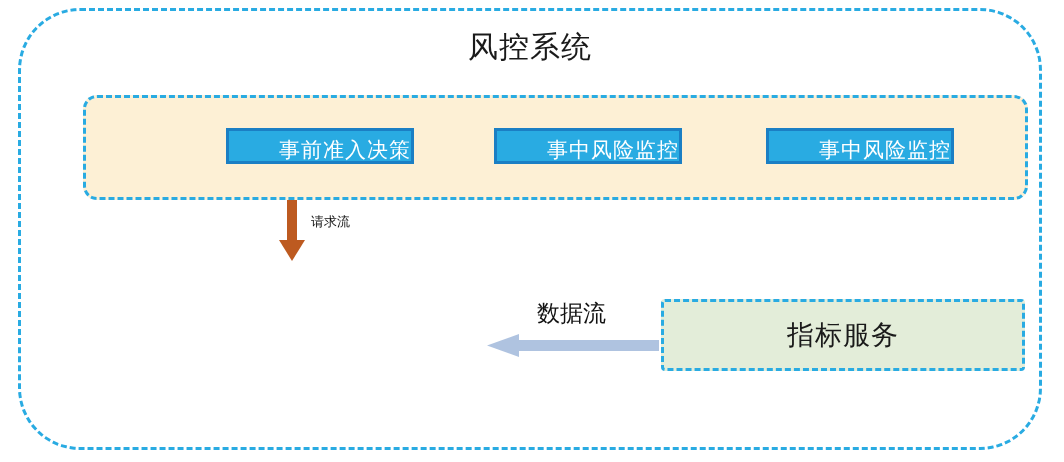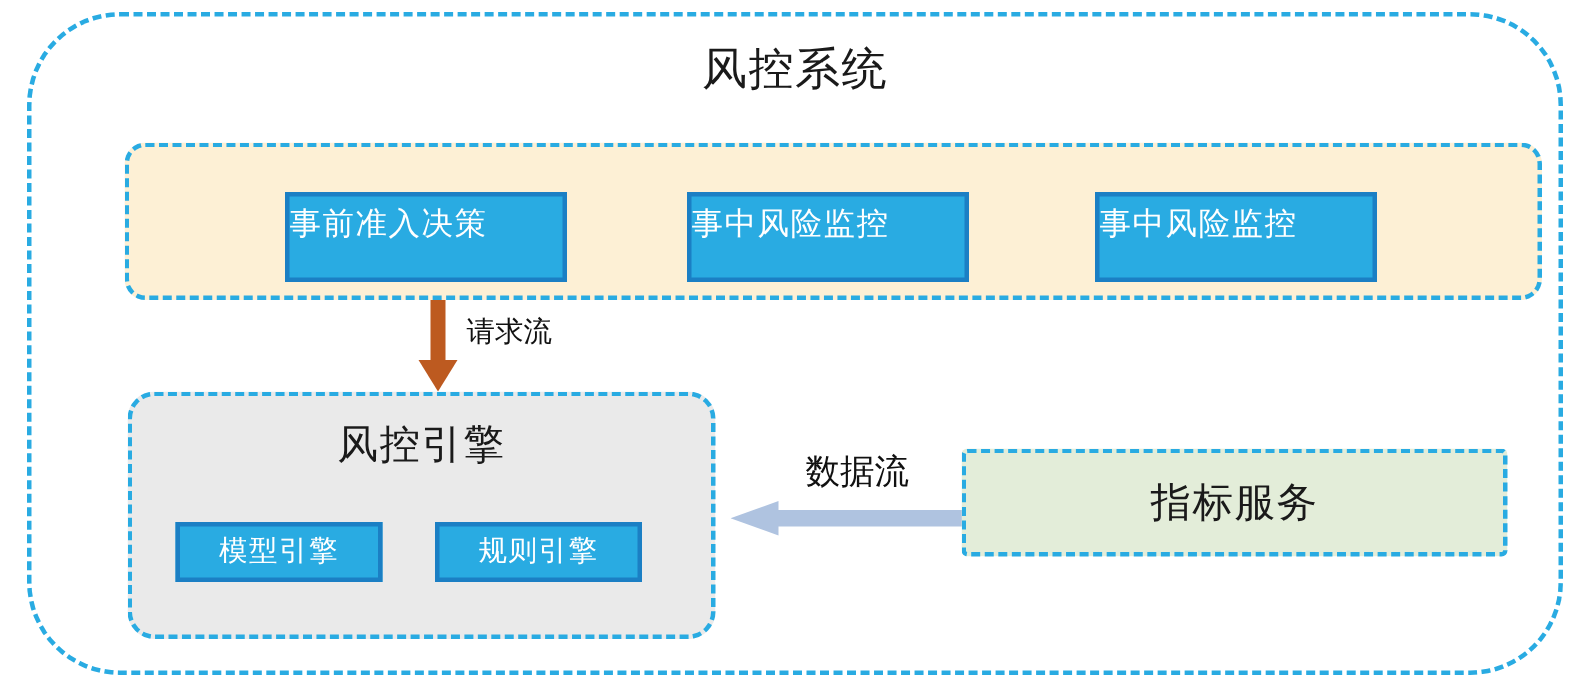--- a/index.html
+++ b/index.html
@@ -10,20 +10,21 @@
   body {
     font-family: "Liberation Sans", "DejaVu Sans", sans-serif;
   }
 
   #canvas {
     position: relative;
     width: 1064px;
     height: 462px;
     background: #ffffff;
     overflow: hidden;
+    font-family: Liberation Serif, serif;
   }
 
   
   .outer-container {
     position: absolute;
     left: 18px;
     top: 8px;
     width: 1024px;
     height: 442px;
     box-sizing: border-box;
@@ -66,43 +67,44 @@
   }
 
   .chip {
     position: absolute;
     box-sizing: border-box;
     background: #29ABE2;
     border: 3px solid #1B7FC4;
     color: #ffffff;
     font-size: 21px;
     line-height: 38px;
-    height: 60px;
-    text-align: left;
-    white-space: nowrap;
-    letter-spacing: 1px;
+    height: 36px;
+    text-align: right;
+    white-space: nowrap;
+    letter-spacing: 1px;
+    margin-left: 36px;
   }
 
   .chip-1 { left: 104px; top: 30px; width: 188px; }
   .chip-2 { left: 372px; top: 30px; width: 188px; }
   .chip-3 { left: 644px; top: 30px; width: 188px; }
 
   
   .request-arrow {
     position: absolute;
     left: 256px;
     top: 189px;
     width: 30px;
     height: 62px;
   }
   .request-arrow-label {
     position: absolute;
     left: 290px;
     top: 198px;
-    font-size: 19px;
+    font-size: 13px;
     line-height: 26px;
     color: #111111;
     white-space: nowrap;
   }
 
   
   .engine-panel {
     position: absolute;
     left: 64px;
     top: 250px;
@@ -157,21 +159,21 @@
     top: 290px;
     font-size: 23px;
     line-height: 26px;
     color: #111111;
     white-space: nowrap;
   }
 
   
   .metrics-box {
     position: absolute;
-    left: 620px;
+    left: 640px;
     top: 288px;
     width: 364px;
     height: 72px;
     box-sizing: border-box;
     background: #E3EDD9;
     border: 3px dashed #29ABE2;
     border-radius: 4px;
   }
   .metrics-title {
     position: absolute;
@@ -205,25 +207,20 @@
     </div>
 
     <div class="request-arrow">
       <svg width="30" height="62" viewBox="0 0 30 62" xmlns="http://www.w3.org/2000/svg">
         <rect x="10" y="0" width="10" height="42" fill="#BD5A20"></rect>
         <polygon points="2,40 28,40 15,61" fill="#BD5A20"></polygon>
       </svg>
     </div>
     <div class="request-arrow-label">请求流</div>
 
-    <div class="engine-panel">
-      <div class="engine-title">风控引擎</div>
-      <div class="sub-chip sub-chip-1">模型引擎</div>
-      <div class="sub-chip sub-chip-2">规则引擎</div>
-    </div>
 
     <div class="data-arrow">
       <svg width="172" height="30" viewBox="0 0 172 30" xmlns="http://www.w3.org/2000/svg">
         <rect x="30" y="9" width="142" height="11" fill="#AFC3E0"></rect>
         <polygon points="0,14.5 32,3 32,26" fill="#AFC3E0"></polygon>
       </svg>
     </div>
     <div class="data-arrow-label">数据流</div>
 
     <div class="metrics-box">

